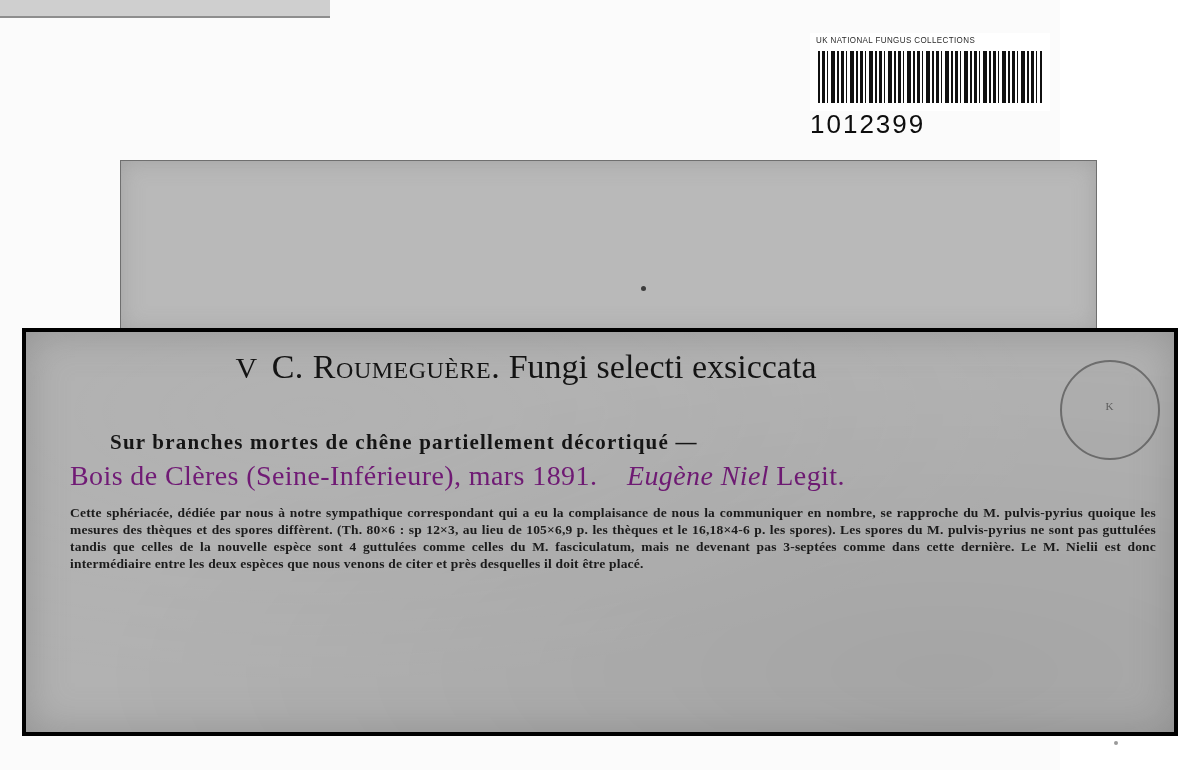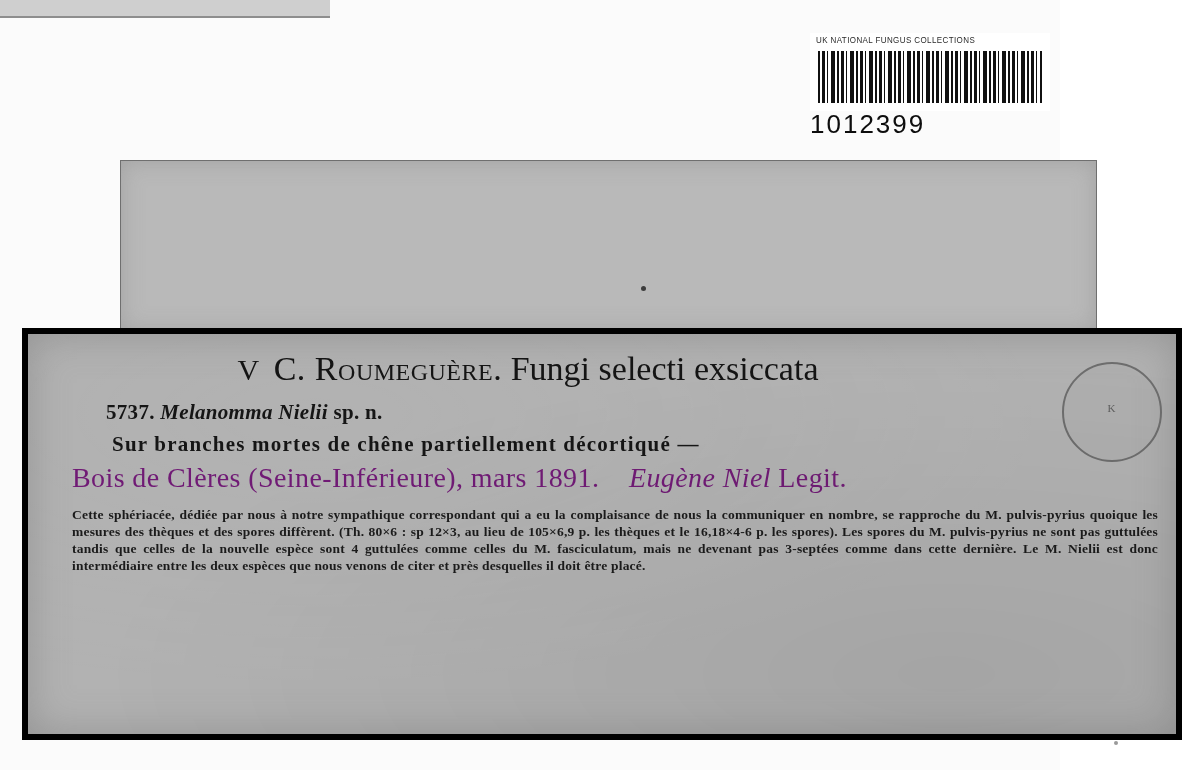--- a/index.html
+++ b/index.html
@@ -106,21 +106,21 @@
   }
 
   
   .main-label {
     position: absolute;
     left: 22px;
     top: 328px;
     width: 1148px;
     height: 400px;
     background: #b2b2b2;
-    border: 6px solid #000000;
+    border: 4px solid #000000;
     box-shadow: inset 0 0 40px rgba(110,110,110,0.45);
     overflow: hidden;
   }
 
   .label-title {
     position: absolute;
     left: 0;
     top: 16px;
     width: 1000px;
     text-align: center;
@@ -256,26 +256,20 @@
     <div class="label-title">
       <span class="vmark">V</span>
       <span class="smallcaps">C. Roumeguère.</span>
       <span class="roman">Fungi selecti exsiccata</span>
     </div>
 
     <div class="circle-stamp">
       <div class="stamp-text">K</div>
     </div>
 
-    <div class="entry-line1">
-      <span class="num">5737.</span>
-      <span class="genus">Melanomma</span>
-      <span class="species">Nielii</span>
-      <span class="spn">sp. n.</span>
-    </div>
 
     <div class="entry-line2">Sur branches mortes de chêne partiellement décortiqué —</div>
 
     <div class="entry-line3">
       <span>Bois de Clères (Seine-Inférieure), mars 1891.</span>
       &nbsp;&nbsp;
       <span class="collector">Eugène Niel</span>
       <span>Legit.</span>
     </div>
 

